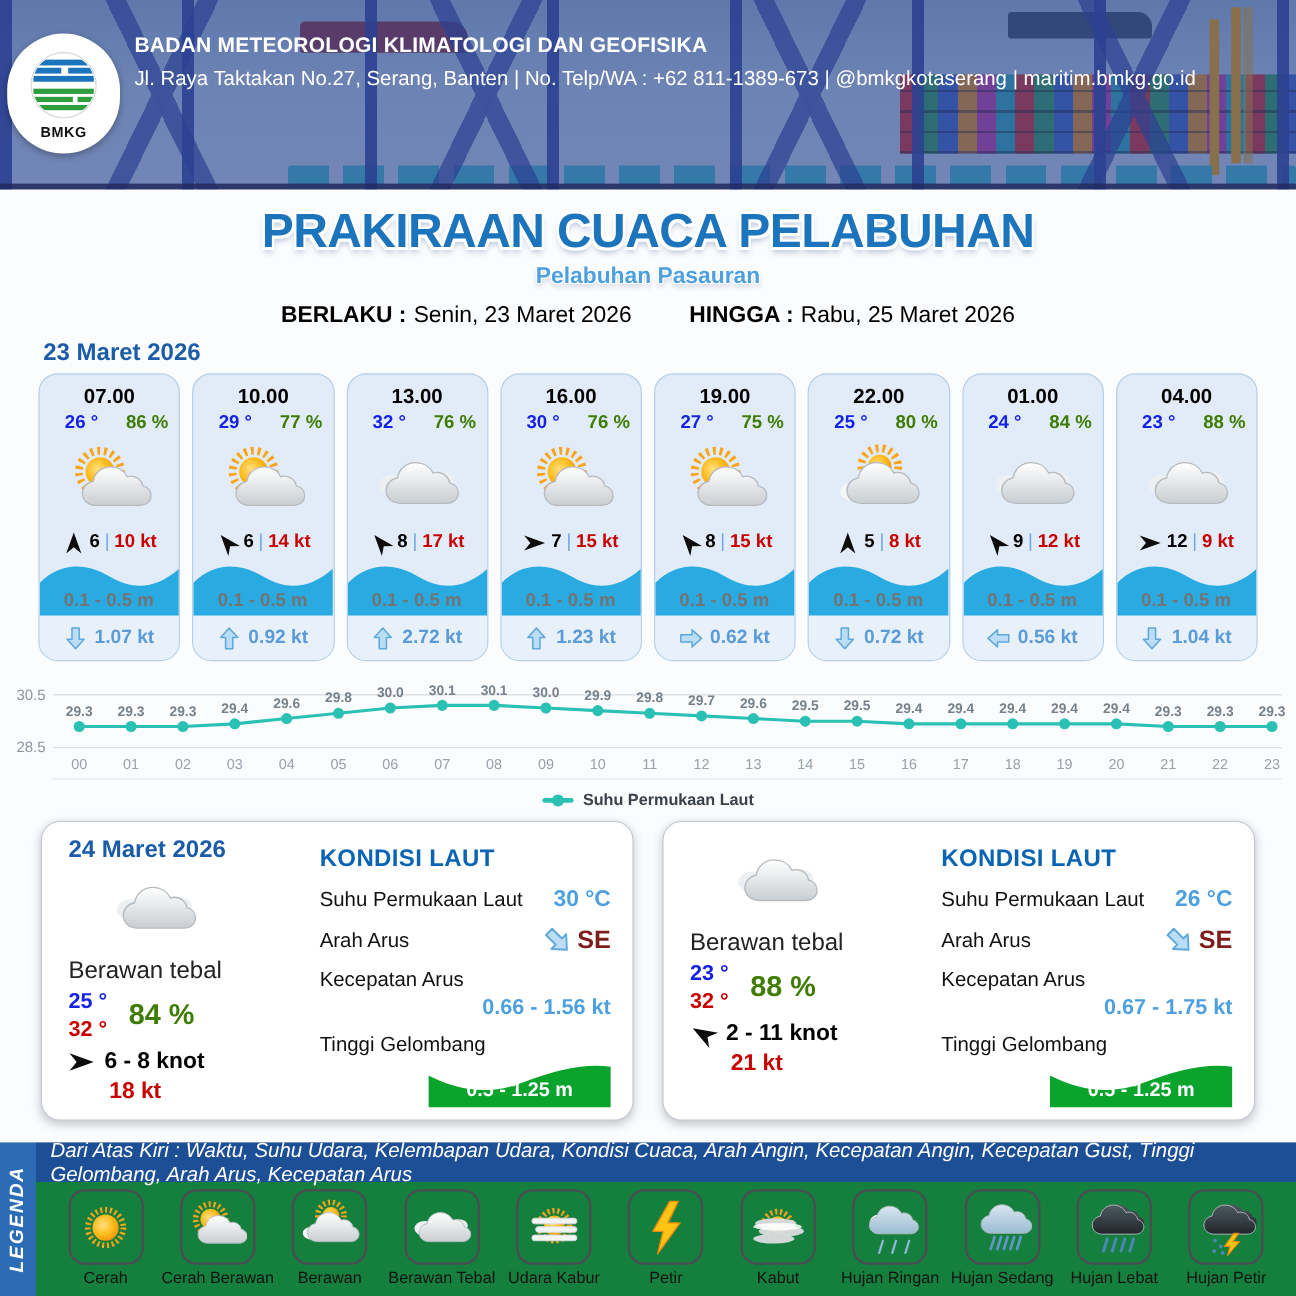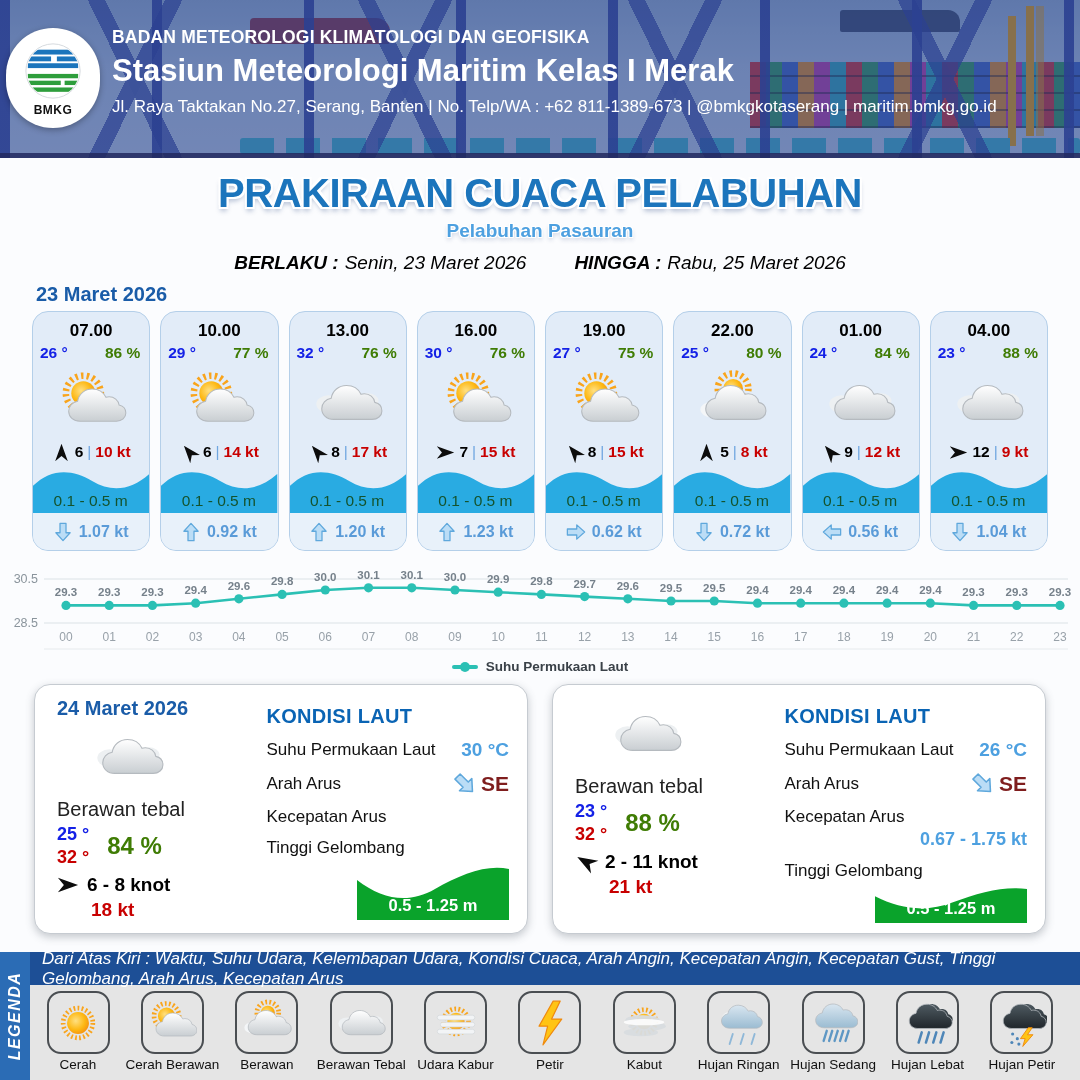--- a/index.html
+++ b/index.html
@@ -37,45 +37,45 @@
   .hero-agency { font-weight:bold; font-size:17.5px; letter-spacing:.2px; }
   .hero-station { font-weight:bold; font-size:31px; margin-top:5px; }
   .hero-contact { font-size:17px; margin-top:8px; }
 
   
   .titleblock { text-align:center; padding-top:13px; }
   .main-title { font-size:40px; font-weight:bold; letter-spacing:-.5px; color:#1C75BC;
     text-shadow:-2px -2px 0 #fff,2px -2px 0 #fff,-2px 2px 0 #fff,2px 2px 0 #fff,0 4px 5px rgba(30,60,120,.35);}
   .port-title { font-size:19px; font-weight:bold; color:#4DA0E0; margin-top:4px;
     text-shadow:-1px -1px 0 #fff,1px -1px 0 #fff,-1px 1px 0 #fff,1px 1px 0 #fff,0 3px 4px rgba(30,60,120,.25);}
-  .validity { margin-top:10px; font-size:19px; color:#000; display:flex; justify-content:center; gap:48px;font-style:italic;}
+  .validity { margin-top:10px; font-size:19px; color:#000; display:flex; justify-content:center; gap:48px;}
   .validity b { font-weight:bold; }
   .validity span.v { font-weight:normal; margin-left:6px;}
 
   .day-label { font-size:20px; font-weight:bold; color:#1A5CA8; margin:9px 0 5px 36px; }
 
   
   .fc-row { display:flex; gap:10px; padding:0 32px; height:240px; }
   .fc-card { flex:1; background:#E2ECF8; border:1.5px solid #B4CFE9; border-radius:16px;
     display:flex; flex-direction:column; overflow:hidden; position:relative;}
   .fc-time { text-align:center; font-size:17px; font-weight:bold; color:#000; margin-top:9px;}
-  .fc-th { display:flex; justify-content:space-between; padding:3px 9px 0 7px; font-size:15.5px; font-weight:bold;}
+  .fc-th { display:flex; justify-content:space-between; padding:3px 9px 0 21px; font-size:15.5px; font-weight:bold;}
   .fc-temp { color:#1421E6; }
   .fc-hum { color:#3F7C04; }
   .fc-icon { height:78px; display:flex; align-items:center; justify-content:center; margin-top:2px;}
   .fc-icon svg { width:76px; height:70px; }
   .fc-wind { display:flex; align-items:center; justify-content:center; gap:4px; font-size:15.5px; font-weight:bold; margin-top:1px;}
   .fc-wind-arrow { display:inline-flex; width:19px; height:19px; }
   .fc-wind-arrow svg { width:100%; height:100%; }
   .fc-sep { color:#6FA6E0; font-weight:normal; }
   .fc-gust { color:#C80000; }
   .fc-wave { margin-top:auto; position:relative; height:52px; }
   .fc-wave svg.wv { position:absolute; inset:0; width:100%; height:100%; }
   .fc-wave-text { position:absolute; bottom:3px; left:0; right:1px; text-align:center;
-    color:#14532d; font-weight:normal; font-size:15.5px; }
+    color:#737373; font-weight:bold; font-size:15.5px; }
   .fc-current { height:37px; display:flex; align-items:center; justify-content:center; gap:7px;
     background:#E8F1FA; font-size:16px; font-weight:bold; color:#5A9BD8;}
   .cur-arrow { display:inline-flex; width:18px; height:20px; }
   .cur-arrow svg { width:100%; height:100%; }
 
   
   .chart-wrap { padding-top:12px; }
   #sst-svg { display:block; width:1080px; height:92px; }
   .chart-legend { display:flex; align-items:center; justify-content:center; gap:8px; margin-top:4px;
     font-size:13.5px; font-weight:bold; color:#3A4148;}
@@ -113,21 +113,21 @@
     color:#fff; font-weight:bold; font-size:16.5px; }
 
   
   .footer { position:absolute; left:0; right:0; bottom:0; height:128px; }
   .legenda-bar { position:absolute; left:0; top:0; bottom:0; width:30px; background:#2B6CB5;
     display:flex; align-items:center; justify-content:center; }
   .legenda-bar span { transform:rotate(-90deg); color:#fff; font-weight:bold; font-style:italic;
     font-size:16px; letter-spacing:1.5px; white-space:nowrap; }
   .leg-desc { margin-left:30px; height:33px; background:#1D4F96; color:#fff; display:flex; align-items:center;
     padding-left:12px; font-size:17px; font-style:italic; }
-  .leg-items { margin-left:20px; height:95px; background:#e5e5e5; display:flex;
+  .leg-items { margin-left:30px; height:95px; background:#15803d; display:flex;
     justify-content:space-between; padding:6px 14px 0 14px; }
   .leg-item { display:flex; flex-direction:column; align-items:center; width:88px; }
   .leg-tile { width:63px; height:63px; border:2px solid #4A4E52; border-radius:14px;
     display:flex; align-items:center; justify-content:center; }
   .leg-tile svg { width:50px; height:50px; }
   .leg-label { font-size:13.5px; color:#111; margin-top:3px; white-space:nowrap; }
 </style>
 </head>
 <body>
 
@@ -160,21 +160,20 @@
         <rect x="6" y="42" width="34" height="4.5" fill="#2E9E3C"></rect>
         <rect x="44" y="42" width="14" height="4.5" fill="#2E9E3C"></rect>
         <rect x="10" y="49" width="44" height="4.5" fill="#2E9E3C"></rect>
       </g>
     </svg>
     <div class="logo-text">BMKG</div>
   </div>
 
   <div class="hero-text">
     <div class="hero-agency">BADAN METEOROLOGI KLIMATOLOGI DAN GEOFISIKA</div>
-    <div class="hero-station">Stasiun Meteorologi Maritim Kelas I Merak</div>
     <div class="hero-contact">Jl. Raya Taktakan No.27, Serang, Banten | No. Telp/WA : +62 811-1389-673 | @bmkgkotaserang | maritim.bmkg.go.id</div>
   </div>
 </div>
 
 <div class="titleblock">
   <div class="main-title">PRAKIRAAN CUACA PELABUHAN</div>
   <div class="port-title">Pelabuhan Pasauran</div>
   <div class="validity">
     <div>
       <b>BERLAKU :</b><span class="v">Senin, 23 Maret 2026</span>
@@ -352,21 +351,21 @@
           <path d="M0,24 C18,6 40,7 60,19 C80,31 100,28 118,12 L118,52 L0,52 Z" fill="#29ABE2"></path>
         </svg>
         <span class="fc-wave-text">0.1 - 0.5 m</span>
       </div>
       <div class="fc-current">
         <span class="cur-arrow" style="transform: rotate(0deg);">
           <svg viewBox="0 0 24 26">
             <path d="M12,1.5 L21.5,12 L16,12 L16,24.5 L8,24.5 L8,12 L2.5,12 Z" fill="#BBDDF6" stroke="#5FA8DC" stroke-width="1.7" stroke-linejoin="round"></path>
           </svg>
         </span>
-        <span class="fc-cur-val">1.20 kt</span>
+        <span class="fc-cur-val">2.72 kt</span>
       </div>
     </div>
 
     <div class="fc-card">
       <div class="fc-time">16.00</div>
       <div class="fc-th">
         <span class="fc-temp">30 °</span>
         <span class="fc-hum">76 %</span>
       </div>
       <div class="fc-icon">
@@ -804,20 +803,21 @@
               <svg viewBox="0 0 24 26">
                 <path d="M12,1.5 L21.5,12 L16,12 L16,24.5 L8,24.5 L8,12 L2.5,12 Z" fill="#BBDDF6" stroke="#5FA8DC" stroke-width="1.7" stroke-linejoin="round"></path>
               </svg>
             </span>
             <span>SE</span>
           </span>
         </div>
         <div class="kl-row">
           <span class="kl-label">Kecepatan Arus</span>
         </div>
+        <div class="kl-speed">0.66 - 1.56 kt</div>
         <div class="kl-row">
           <span class="kl-label">Tinggi Gelombang</span>
         </div>
         <div class="kl-wave">
           <svg viewBox="0 0 152 60" preserveAspectRatio="none">
             <path d="M0,20 C26,40 52,44 78,29 C104,14 130,4 152,9 L152,60 L0,60 Z" fill="#0AA32B"></path>
           </svg>
           <span>0.5 - 1.25 m</span>
         </div>
       </div>

